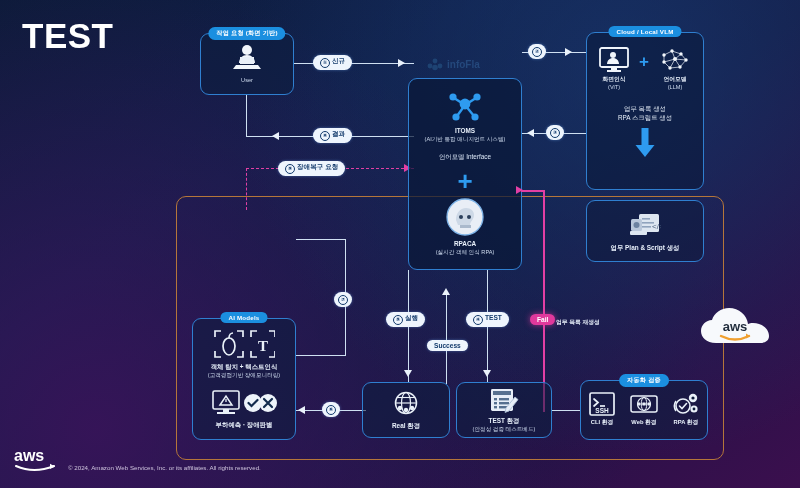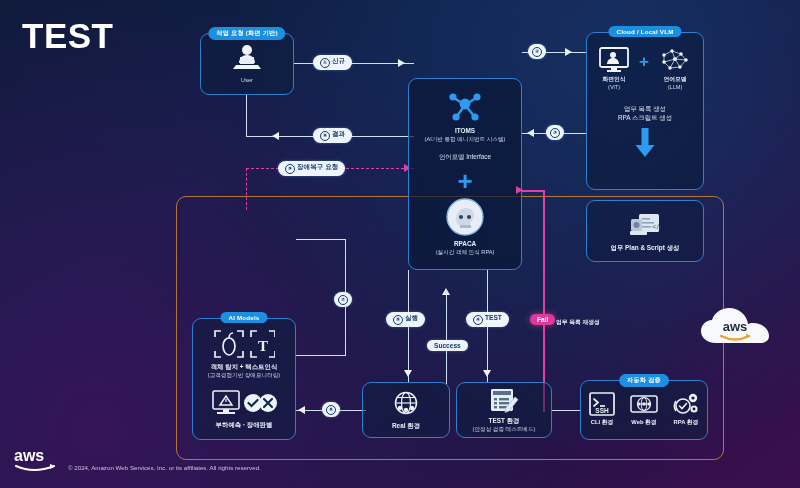--- a/index.html
+++ b/index.html
@@ -82,20 +82,31 @@
 </style>
 </head>
 <body>
 
 <div id="stage">
 
   <div class="abs" id="title">TEST</div>
 
   <div class="abs" id="orangeframe"></div>
 
+  <div class="abs" id="infoFla">
+    <svg width="95" height="16" viewBox="0 0 95 16">
+      <g fill="#1e4373">
+        <circle cx="10" cy="5" r="2.4"></circle>
+          <circle cx="5" cy="10" r="2.4"></circle>
+        <circle cx="15" cy="10" r="2.4"></circle>
+          <circle cx="10" cy="11.5" r="2.8"></circle>
+      </g>
+      <text x="22" y="12" font-family="Liberation Sans, sans-serif" font-size="10" font-weight="bold" fill="#24487c">infoFla</text>
+    </svg>
+  </div>
 
   <div class="abs box" style="left:200px;top:33px;width:94px;height:62px;">
     <div class="caplabel">작업 요청 (화면 기반)</div>
     <svg class="ico" width="34" height="32" viewBox="0 0 34 32" style="margin-top:9px;">
       <circle cx="17" cy="7" r="5" fill="#f2f6fb"></circle>
       <path d="M9 20c0-4.5 3.6-8 8-8s8 3.5 8 8z" fill="#f2f6fb"></path>
       <path d="M10 14h14v7H10z" fill="#e9eff7"></path>
       <path d="M6 22h22l3 4H3z" fill="#f2f6fb"></path>
     </svg>
     <div class="t sm" style="margin-top:1px;">User</div>

